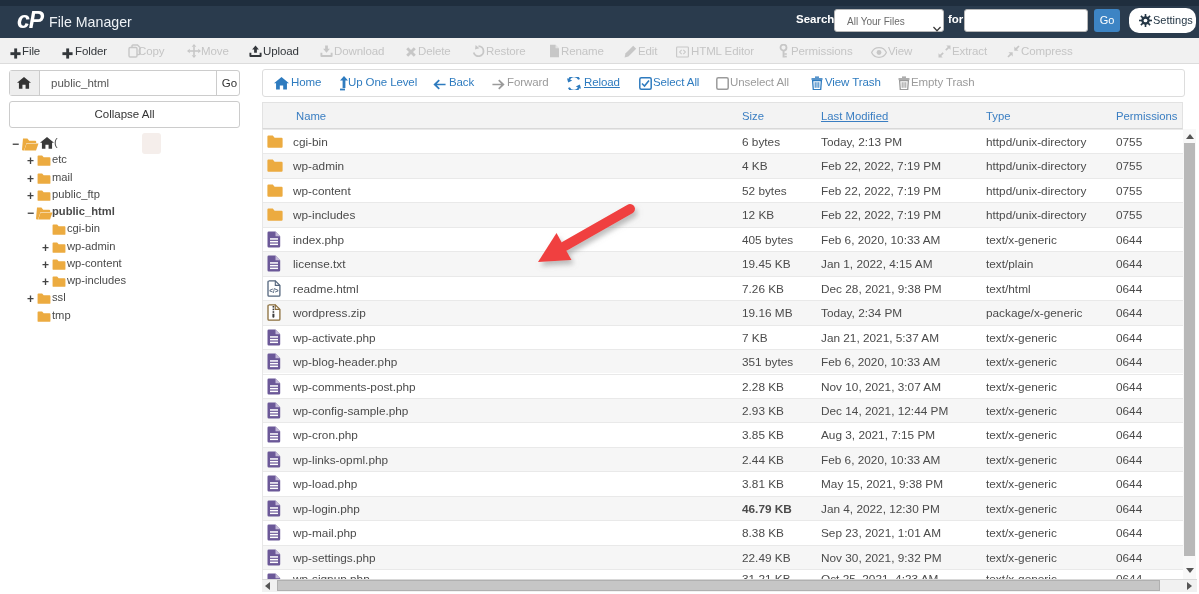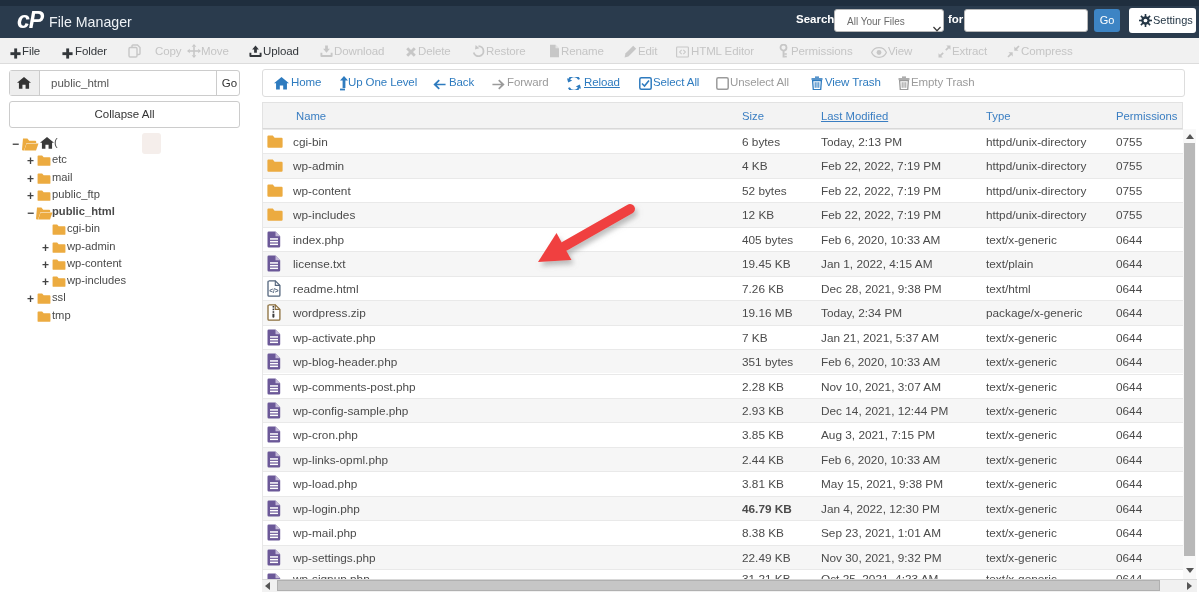--- a/index.html
+++ b/index.html
@@ -8,21 +8,21 @@
 #topbar{left:0;top:0;width:1199px;height:38px;background:#2a3b4d;}
 #topbar:before{content:"";position:absolute;left:0;top:0;width:1199px;height:6px;background:#1f2e3e;}
 #logo{left:17px;top:7px;font-style:italic;font-weight:bold;font-size:23px;color:#fff;letter-spacing:-1px;}
 #fmtitle{left:49px;top:14px;font-size:14.2px;color:#eef2f6;}
 #searchlbl{left:796px;top:13px;font-size:11.5px;color:#fff;font-weight:bold;}
 #selbox{left:834px;top:9px;width:110px;height:23px;background:#fff;border:1px solid #b7b7b7;border-radius:3px;box-sizing:border-box;}
 #selbox span{position:absolute;left:12px;top:6px;font-size:10px;color:#6b6b6b;}
 #forlbl{left:948px;top:13px;font-size:11.5px;color:#fff;font-weight:bold;}
 #searchinput{left:964px;top:9px;width:124px;height:23px;background:#fff;border:1px solid #b7b7b7;border-radius:3px;box-sizing:border-box;}
 #gobtn{left:1094px;top:9px;width:26px;height:23px;background:#3d84c4;border-radius:3px;color:#fff;font-size:11px;text-align:center;line-height:23px;}
-#setbtn{left:1129px;top:8px;width:67px;height:25px;background:#fff;border-radius:3px;color:#253746;font-size:11px;}
+#setbtn{left:1129px;top:8px;width:67px;height:25px;background:#fff;border-radius:10px;color:#253746;font-size:11px;}
 #setbtn span{position:absolute;left:24px;top:6px;}
 #toolbar{left:0;top:38px;width:1199px;height:26px;background:#f1f1f1;border-bottom:1px solid #dcdcdc;box-sizing:border-box;}
 .tbi{position:absolute;top:45px;font-size:11.5px;white-space:nowrap;letter-spacing:-0.1px;}
 .tbi.on{color:#33373b;}
 .tbi.off{color:#c5c5c5;}
 .ticon{position:absolute;top:6px;}
 #sidegrp{left:9px;top:70px;width:231px;height:26px;border:1px solid #ccc;border-radius:3px;box-sizing:border-box;background:#fff;}
 #homebox{left:0;top:0;width:29px;height:24px;background:#eee;border-right:1px solid #ccc;}
 #pathtxt{left:41px;top:6px;font-size:11.5px;color:#555;}
 #sgo{left:206px;top:0;width:25px;height:24px;border-left:1px solid #ccc;text-align:center;line-height:24px;font-size:11.5px;color:#333;}
@@ -84,21 +84,21 @@
 <span class="tbi on" style="left:22px;">File</span>
 <span class="ticon" style="left:62px;top:45px;"><svg width="11" height="11" viewBox="0 0 13 13">
       <rect x="5" y="0.5" width="3.4" height="12" fill="#33373b"></rect>
       <rect x="0.5" y="5" width="12" height="3.4" fill="#33373b"></rect>
     </svg></span>
 <span class="tbi on" style="left:75px;">Folder</span>
 <span class="ticon" style="left:128px;top:44px;"><svg width="13" height="14" viewBox="0 0 13 14">
       <rect x="1" y="3.5" width="8" height="9.5" rx="1.2" fill="none" stroke="#c7c7c7" stroke-width="1.4"></rect>
       <path d="M4 3.5 v-1.5 a1 1 0 0 1 1-1 h4.5 l2.5 2.5 v6 a1 1 0 0 1-1 1 h-2" fill="none" stroke="#c7c7c7" stroke-width="1.4"></path>
     </svg></span>
-<span class="tbi off" style="left:155px;">Copy</span>
+<span class="tbi off" style="left:138px;">Copy</span>
 <span class="ticon" style="left:187px;top:44px;"><svg width="14" height="14" viewBox="0 0 14 14">
       <path d="M7 0 L9.3 2.8 H4.7z M7 14 L4.7 11.2 H9.3z M0 7 L2.8 4.7 V9.3z M14 7 L11.2 9.3 V4.7z" fill="#c7c7c7"></path>
       <rect x="6.2" y="2.5" width="1.6" height="9" fill="#c7c7c7"></rect>
       <rect x="2.5" y="6.2" width="9" height="1.6" fill="#c7c7c7"></rect>
     </svg></span>
 <span class="tbi off" style="left:201px;">Move</span>
 <span class="ticon" style="left:249px;top:44px;"><svg width="13" height="13" viewBox="0 0 15 14">
       <path d="M7.5 0 L11.4 4.6 H9.1 V8.4 H5.9 V4.6 H3.6z" fill="#33373b"></path>
       <path d="M0.5 8.5 v3.6 q0 1.2 1.2 1.2 h11.6 q1.2 0 1.2-1.2 v-3.6 h-2.2 v2.6 h-9.6 v-2.6z" fill="#33373b"></path>
     </svg></span>

